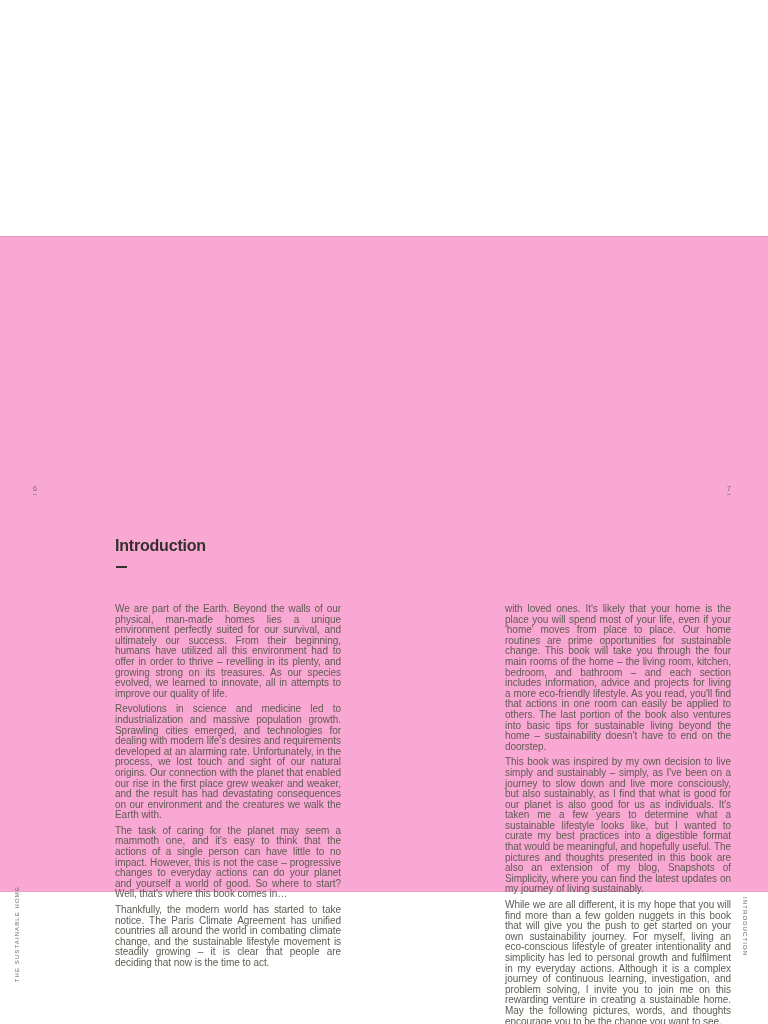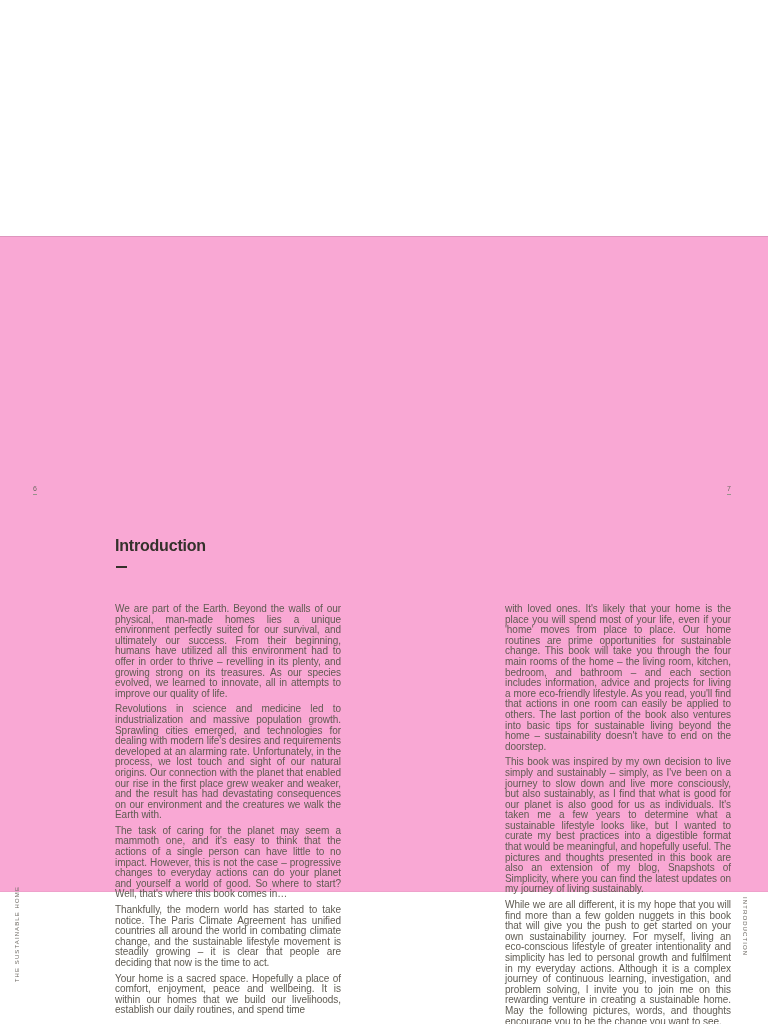--- a/index.html
+++ b/index.html
@@ -100,21 +100,20 @@
       <div class="folio folio-left">
         <span>6</span>
       </div>
       <h1 class="heading">Introduction</h1>
       <div class="heading-rule"></div>
       <div class="col col-left">
           <p>We are part of the Earth. Beyond the walls of our physical, man-made homes lies a unique environment perfectly suited for our survival, and ultimately our success. From their beginning, humans have utilized all this environment had to offer in order to thrive – revelling in its plenty, and growing strong on its treasures. As our species evolved, we learned to innovate, all in attempts to improve our quality of life.</p>
           <p>Revolutions in science and medicine led to industrialization and massive population growth. Sprawling cities emerged, and technologies for dealing with modern life's desires and requirements developed at an alarming rate. Unfortunately, in the process, we lost touch and sight of our natural origins. Our connection with the planet that enabled our rise in the first place grew weaker and weaker, and the result has had devastating consequences on our environment and the creatures we walk the Earth with.</p>
           <p>The task of caring for the planet may seem a mammoth one, and it's easy to think that the actions of a single person can have little to no impact. However, this is not the case – progressive changes to everyday actions can do your planet and yourself a world of good. So where to start? Well, that's where this book comes in…</p>
           <p>Thankfully, the modern world has started to take notice. The Paris Climate Agreement has unified countries all around the world in combating climate change, and the sustainable lifestyle movement is steadily growing – it is clear that people are deciding that now is the time to act.</p>
-          <p>Your home is a sacred space. Hopefully a place of comfort, enjoyment, peace and wellbeing. It is within our homes that we build our livelihoods, establish our daily routines, and spend time</p>
         </div>
       <div class="running running-left">THE SUSTAINABLE HOME</div>
     </div>
 
     <div>
       <div class="folio folio-right">
         <span>7</span>
       </div>
       <div class="col col-right">
           <p>with loved ones. It's likely that your home is the place you will spend most of your life, even if your 'home' moves from place to place. Our home routines are prime opportunities for sustainable change. This book will take you through the four main rooms of the home – the living room, kitchen, bedroom, and bathroom – and each section includes information, advice and projects for living a more eco-friendly lifestyle. As you read, you'll find that actions in one room can easily be applied to others. The last portion of the book also ventures into basic tips for sustainable living beyond the home – sustainability doesn't have to end on the doorstep.</p>

